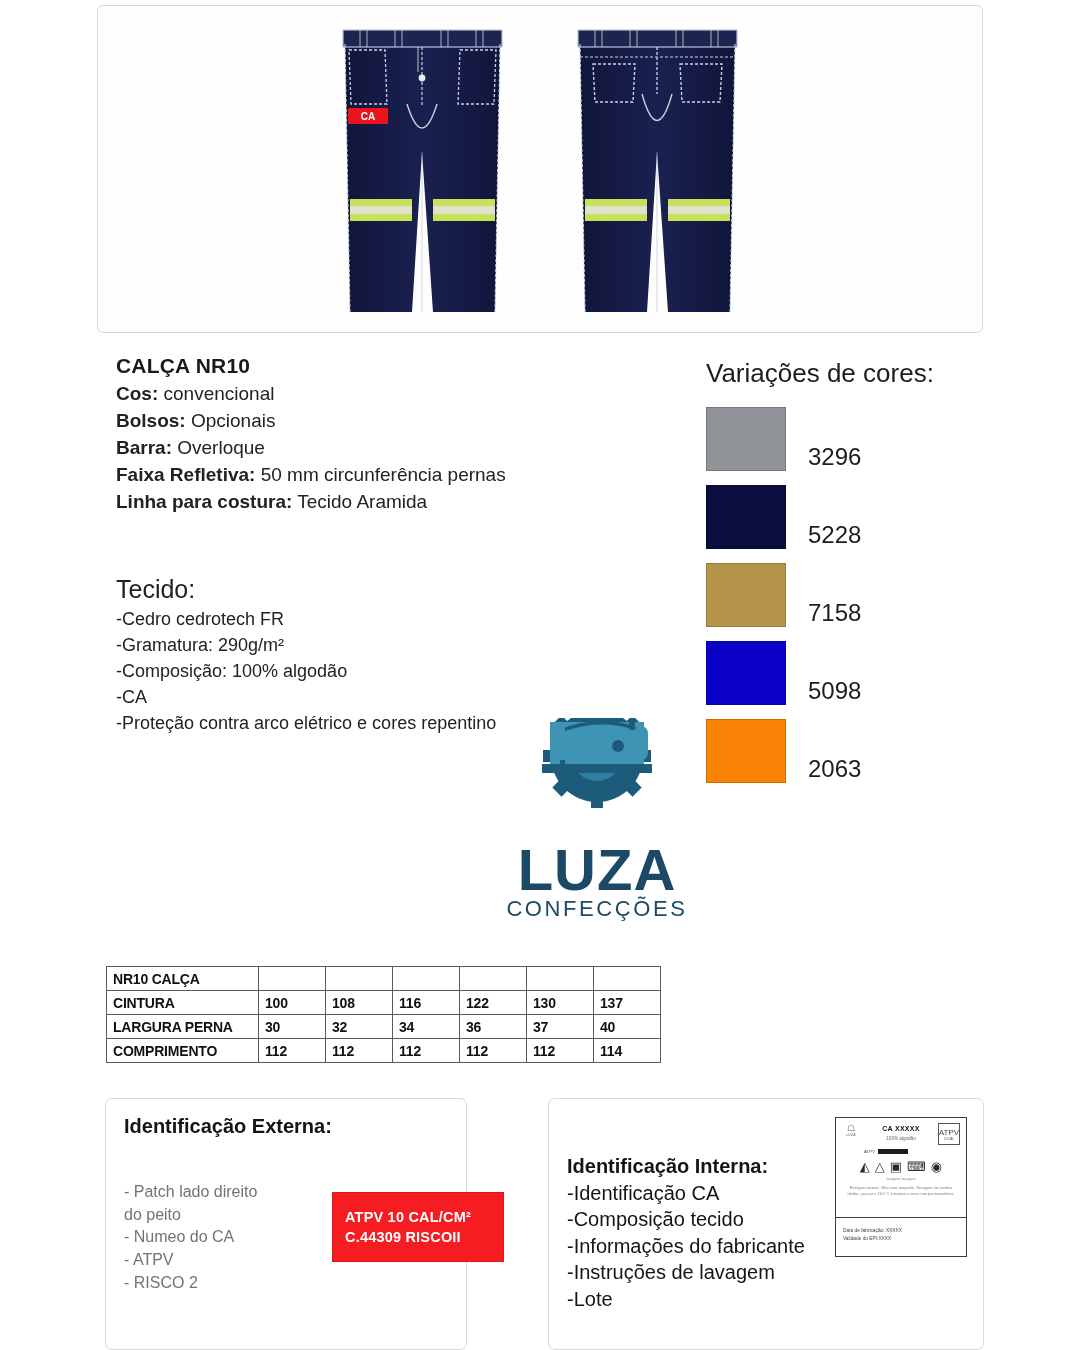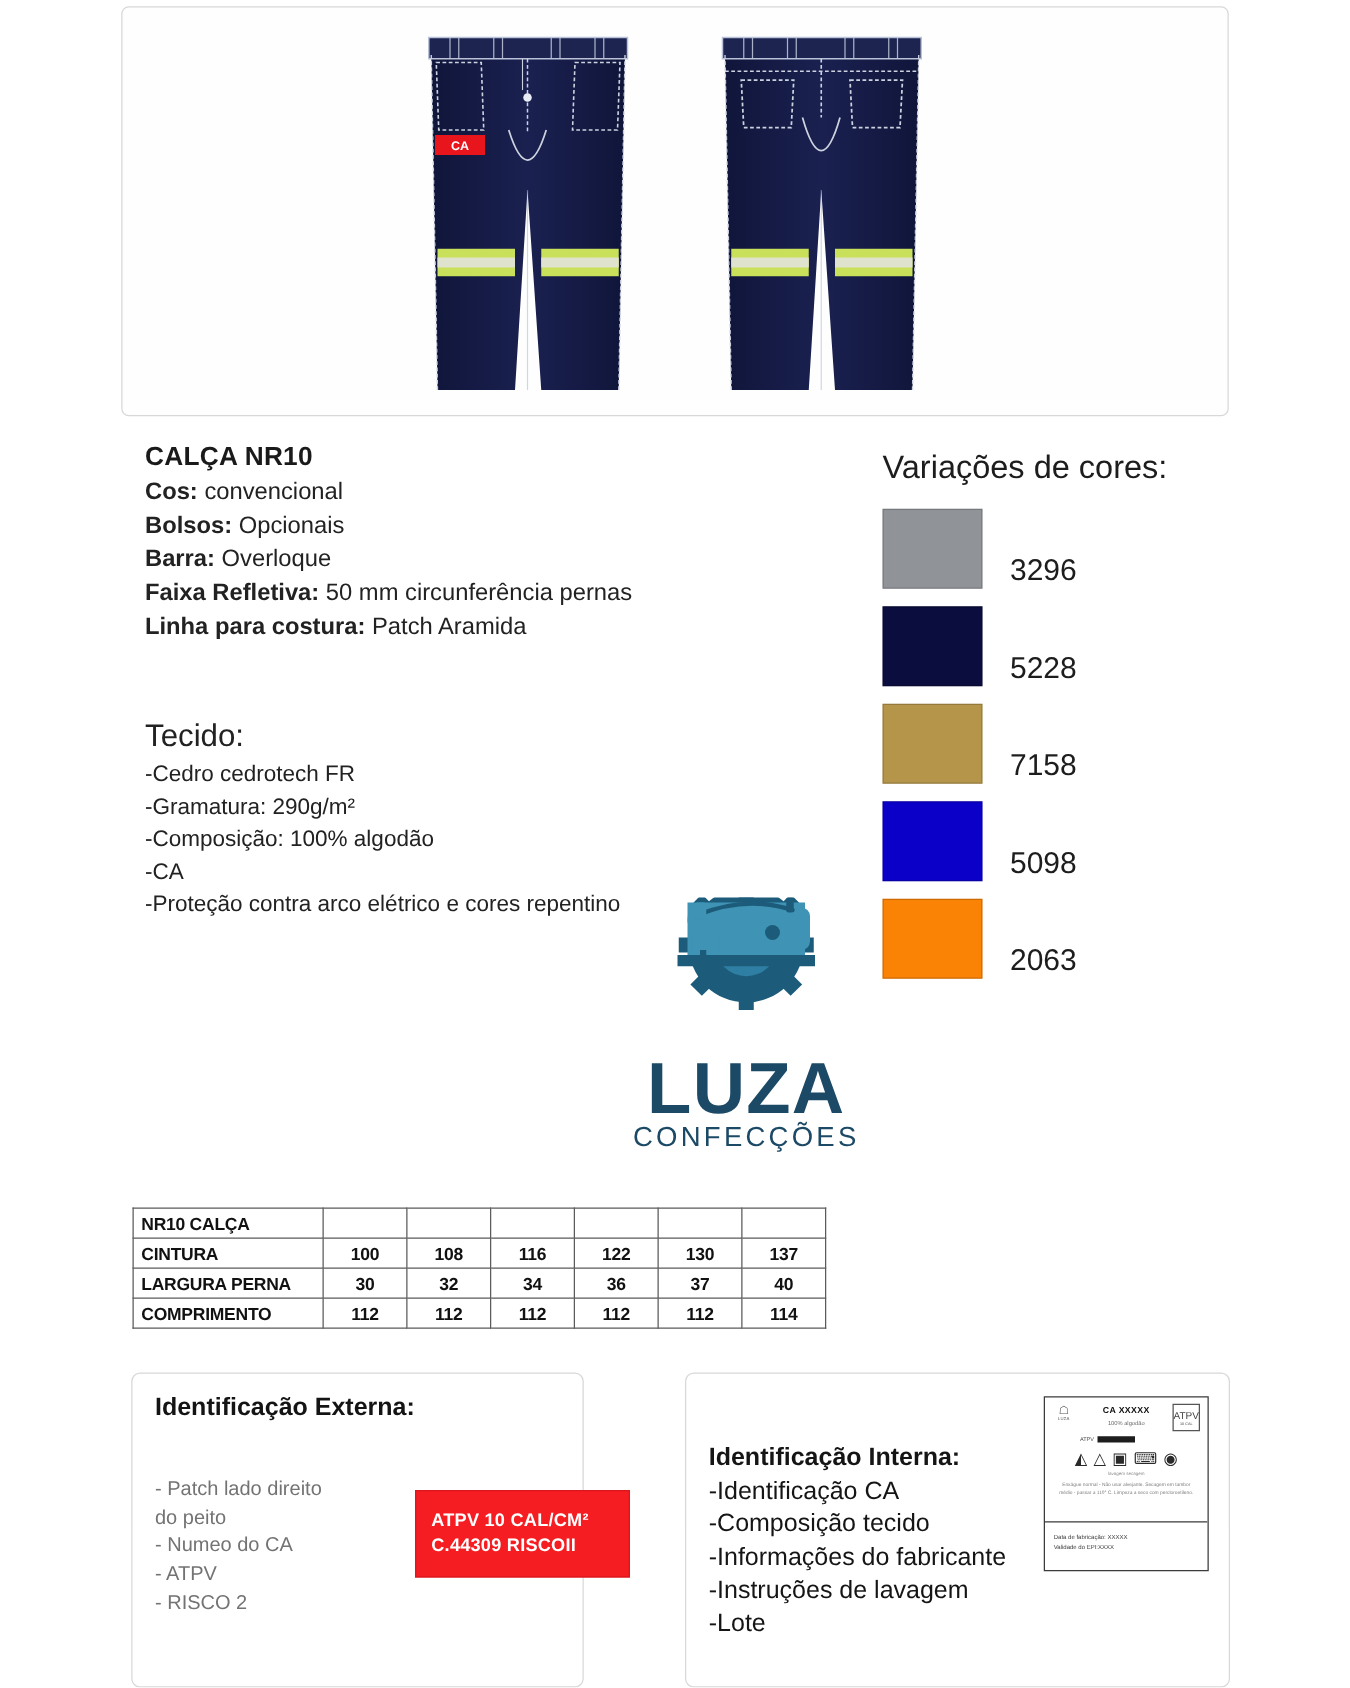--- a/index.html
+++ b/index.html
@@ -131,21 +131,21 @@
     font-weight: bold;
     color: #111;
     letter-spacing: -.2px;
   }
   .size-table td.label {
     width: 152px;
     text-align: left;
   }
   .size-table td.val {
     width: 67px;
-    text-align: center;
+    text-align: left;
   }
 
   
   .id-box {
     position: absolute;
     top: 1098px;
     height: 252px;
     border: 1px solid #d8d8d8;
     border-radius: 7px;
     background: #fff;
@@ -358,21 +358,21 @@
   <div class="spec-line">
     <b>Bolsos:</b><span> Opcionais</span>
   </div>
   <div class="spec-line">
     <b>Barra:</b><span> Overloque</span>
   </div>
   <div class="spec-line">
     <b>Faixa Refletiva:</b><span> 50 mm circunferência pernas</span>
   </div>
   <div class="spec-line">
-    <b>Linha para costura:</b><span> Patch Aramida</span>
+    <b>Linha para costura:</b><span> Tecido Aramida</span>
   </div>
 </div>
 
 <div class="fabric-block">
   <div class="fabric-title">Tecido:</div>
   <div class="fabric-line">-Cedro cedrotech FR</div>
   <div class="fabric-line">-Gramatura: 290g/m²</div>
   <div class="fabric-line">-Composição: 100% algodão</div>
   <div class="fabric-line">-CA</div>
   <div class="fabric-line">-Proteção contra arco elétrico e cores repentino</div>

